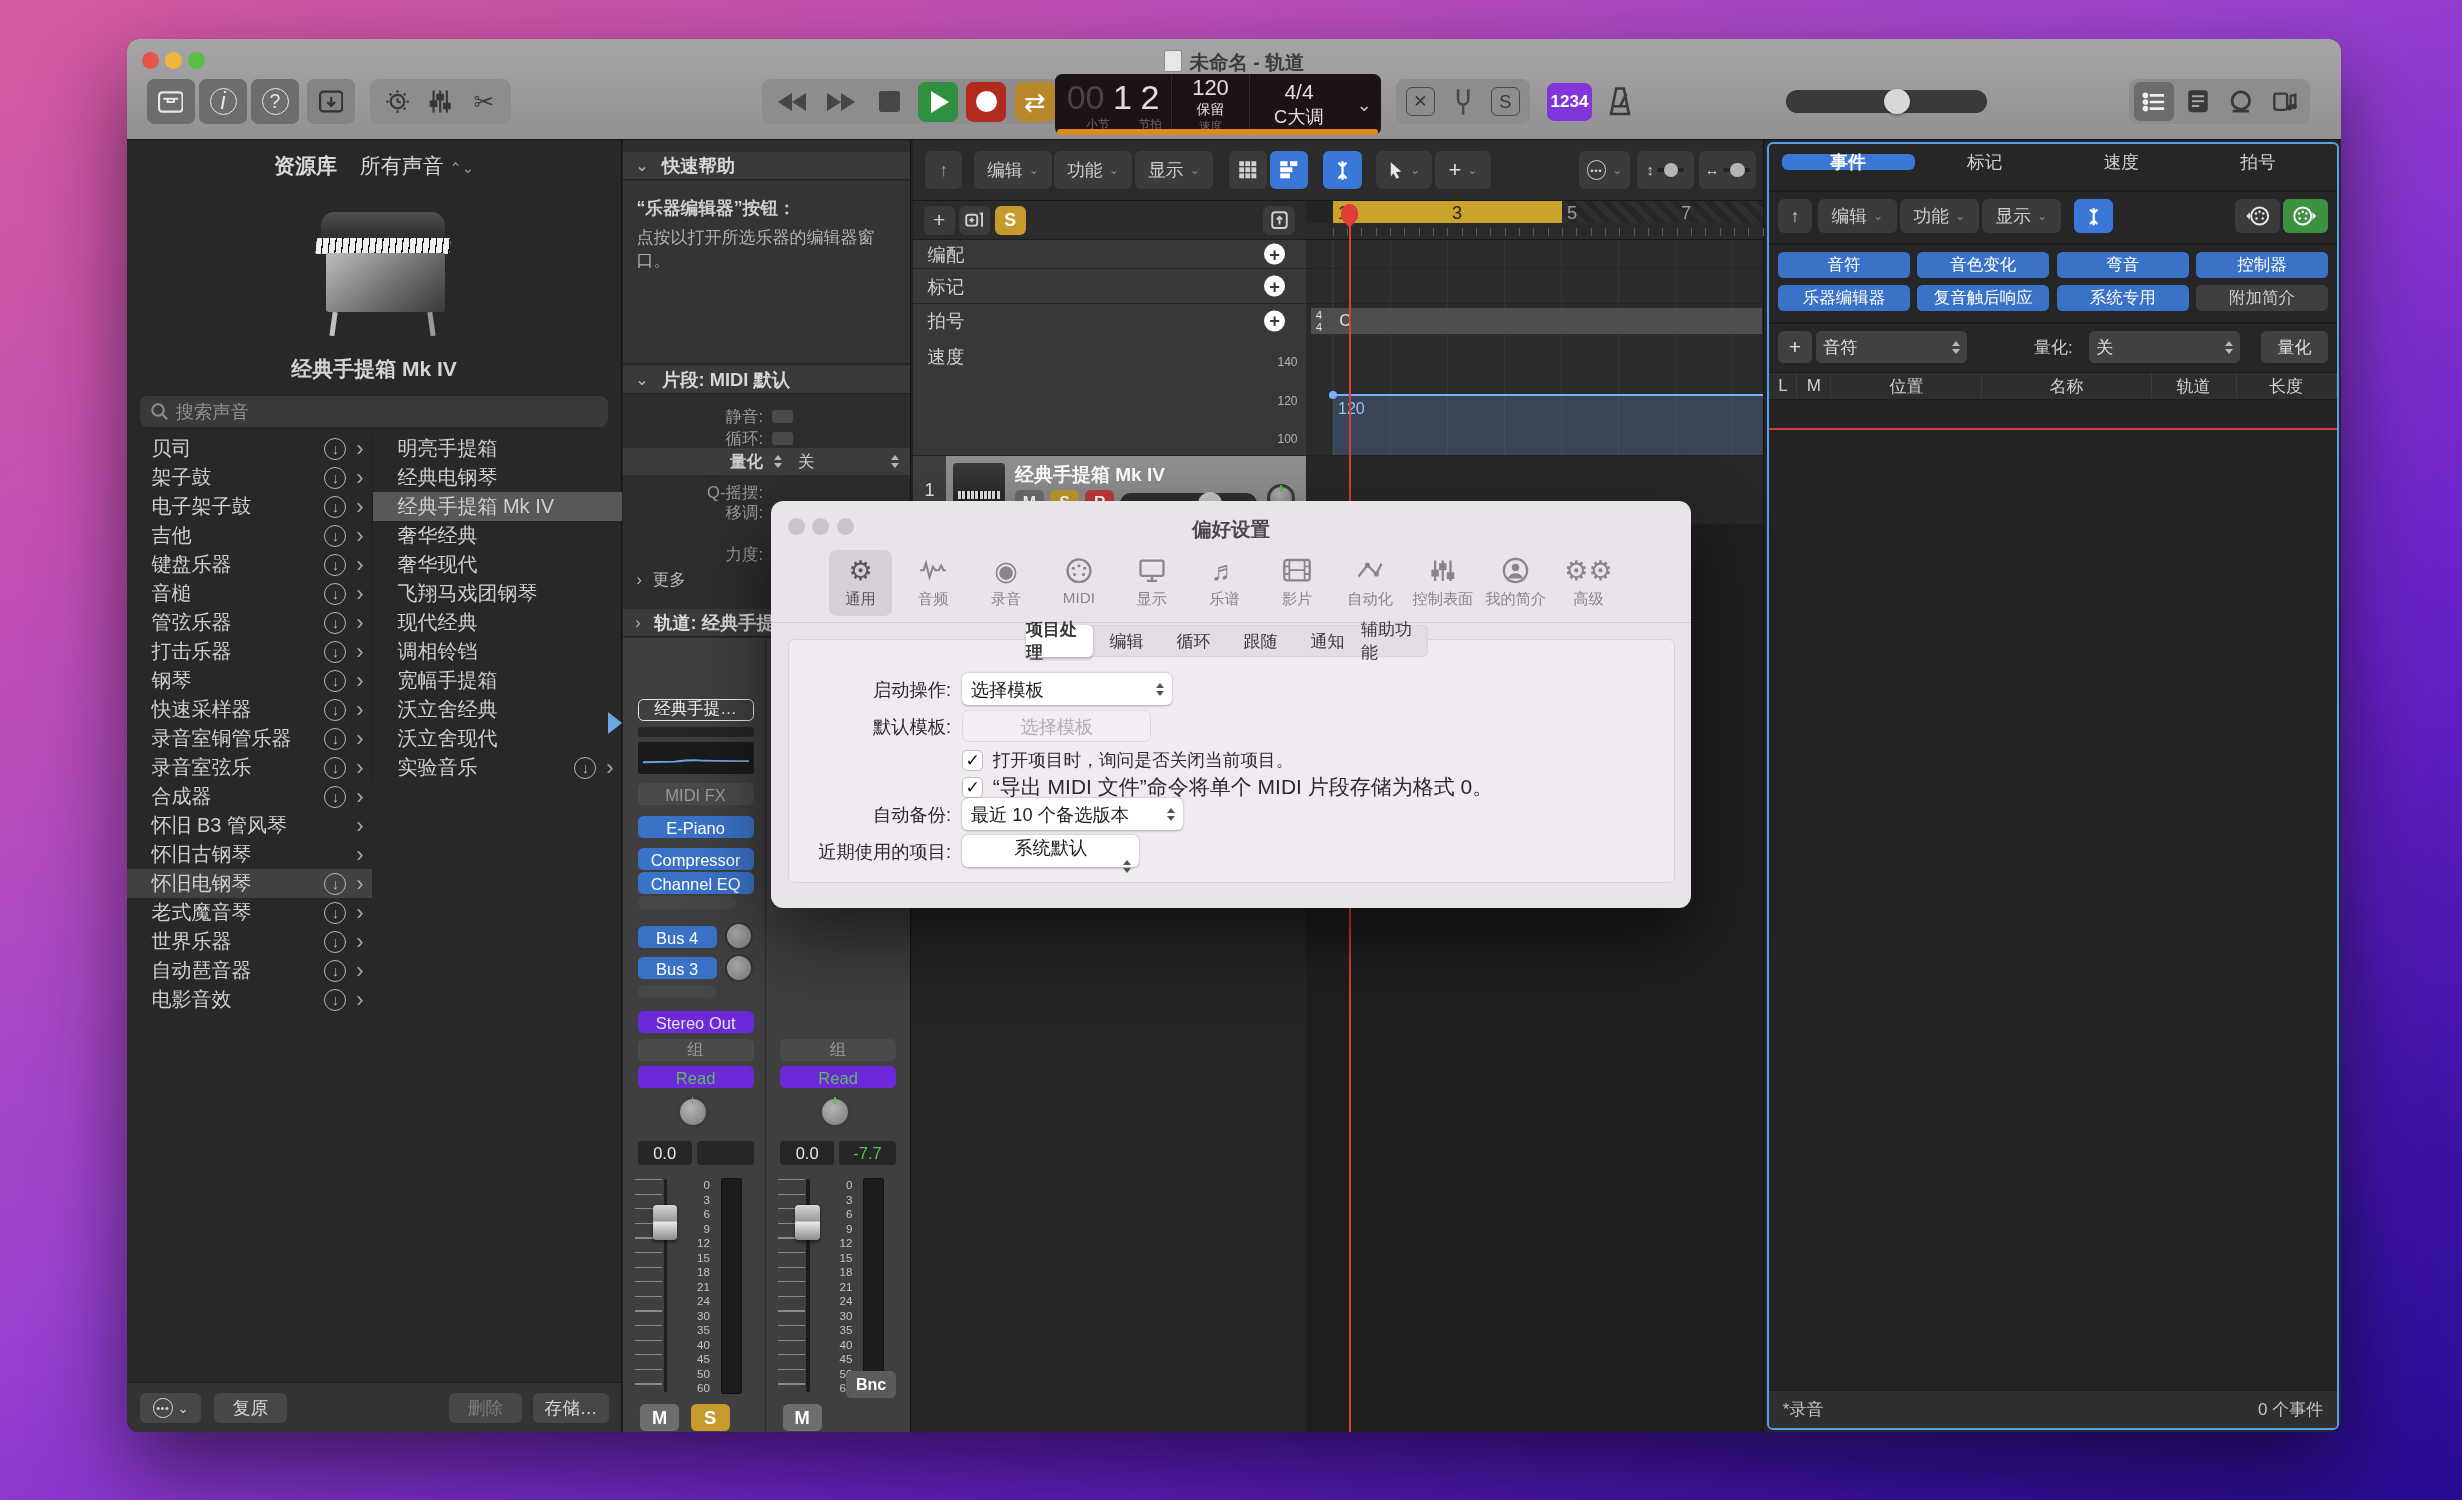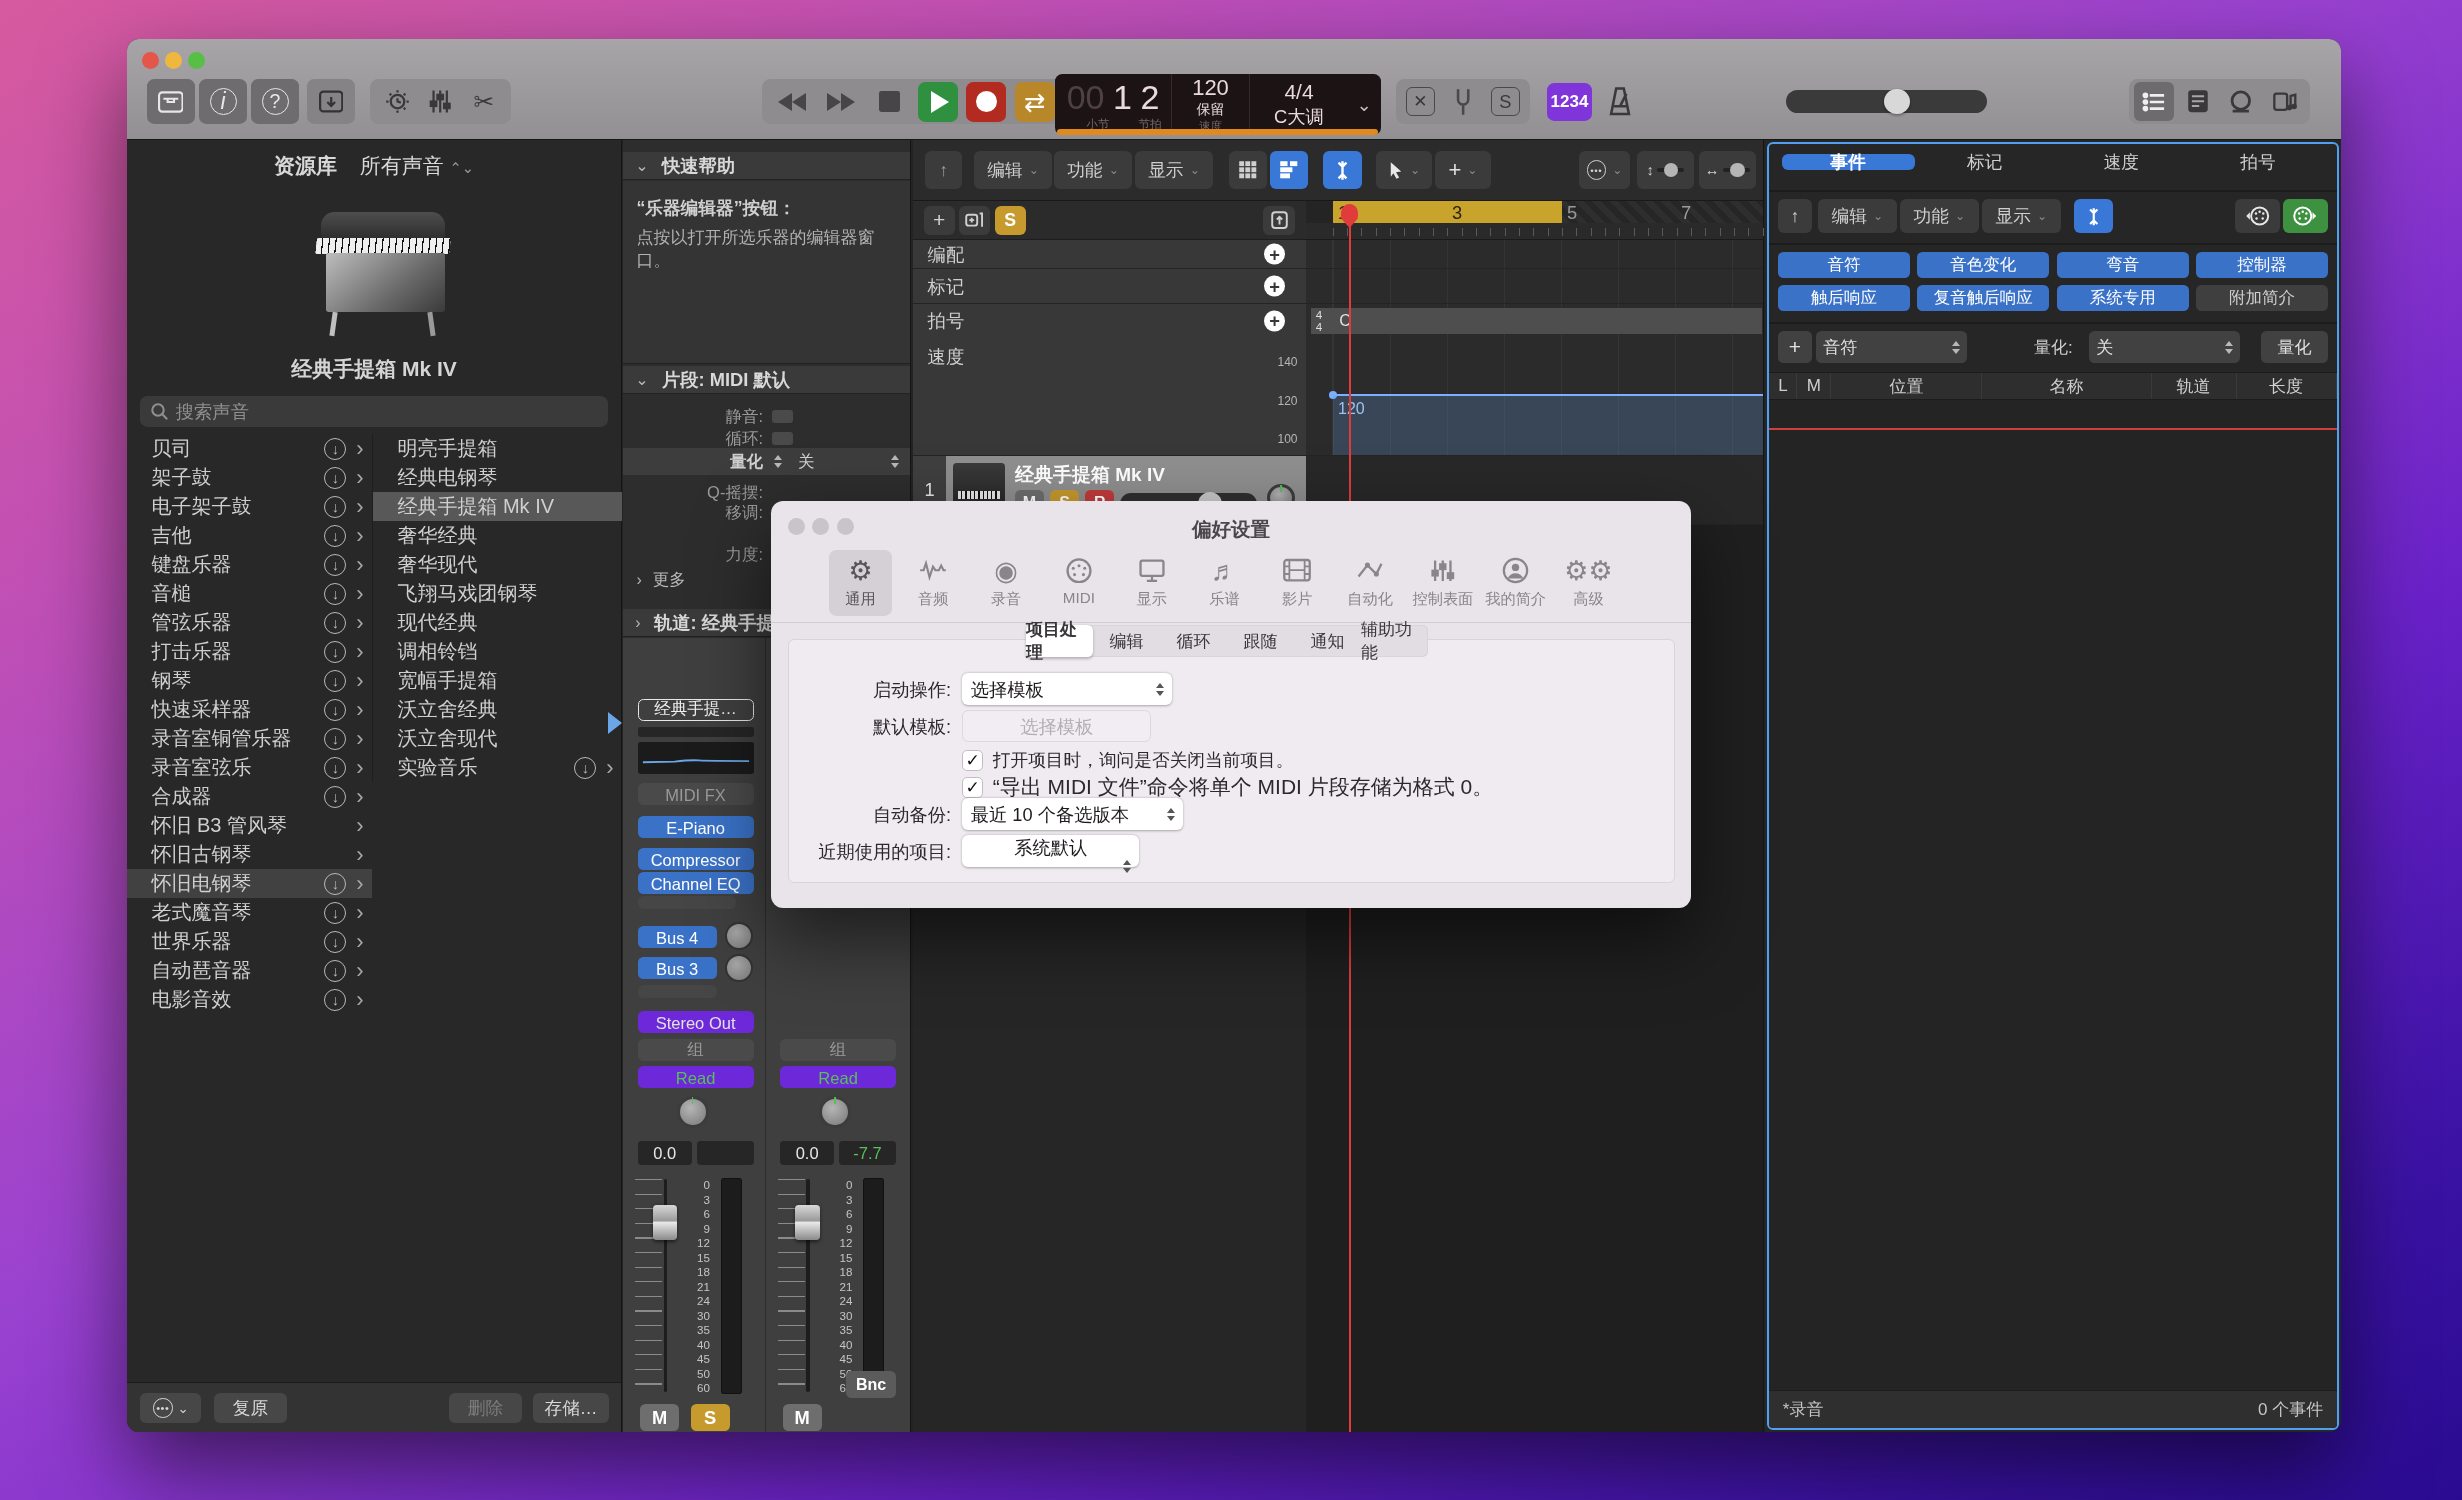--- a/index.html
+++ b/index.html
@@ -106,20 +106,21 @@
 </head>
 <body>
 
 <div id="stage">
   <div class="win">
 
     <div class="tb">
       <div class="tl" style="left:14.6px;background:#e5564a;"></div>
       <div class="tl" style="left:38px;background:#f0b73e;"></div>
       <div class="tl" style="left:61px;background:#57bf46;"></div>
+      <div class="wtitle"><span class="wtico"></span><span>未命名 - 轨道</span></div>
 
       <div class="tbtn dk" style="left:19.5px;width:48px;">
         <svg width="25.6" height="22" viewBox="0 0 24 20">
             <rect x="1" y="1" width="22" height="18" rx="3" fill="none" stroke="#e8e6e8" stroke-width="2"></rect>
             <path d="M5 7h14M9 7v3h6V7" stroke="#e8e6e8" stroke-width="2" fill="none"></path>
           </svg>
       </div>
       <div class="tbtn dk" style="left:72px;width:48px;font-style:italic;font-family:'Liberation Serif',serif;">
           <span style="border:1.8px solid #e8e6e8;border-radius:50%;width:27px;height:27px;display:flex;align-items:center;justify-content:center;">i</span>
         </div>
@@ -893,21 +894,21 @@
           </div>
         </div>
         <div class="abs" style="left:0;top:99px;right:0;height:1.2px;background:#1c1c1c;"></div>
         <div id="evt-filters-r1" style="position:absolute;left:8.5px;top:108px;right:8.5px;display:grid;grid-template-columns:1fr 1fr 1fr 1fr;gap:7.3px;">
             <div class="fbtnE">音符</div>
             <div class="fbtnE">音色变化</div>
             <div class="fbtnE">弯音</div>
             <div class="fbtnE">控制器</div>
           </div>
         <div id="evt-filters-r2" style="position:absolute;left:8.5px;top:141px;right:8.5px;display:grid;grid-template-columns:1fr 1fr 1fr 1fr;gap:7.3px;">
-            <div class="fbtnE">触后响应</div>
+            <div class="fbtnE">乐器编辑器</div>
             <div class="fbtnE">复音触后响应</div>
             <div class="fbtnE">系统专用</div>
             <div class="fbtnE foff">附加简介</div>
           </div>
         <div class="abs" style="left:0;top:178px;right:0;height:1.2px;background:#1c1c1c;"></div>
         <div class="abs" style="left:8.5px;top:187px;right:8.5px;height:32px;">
           <div class="dsel" style="position:absolute;left:0;width:34px;justify-content:center;font-size:21px;">+</div>
           <div class="dsel" style="position:absolute;left:38px;width:151px;">
               <span>音符</span>
               <span class="stp">

